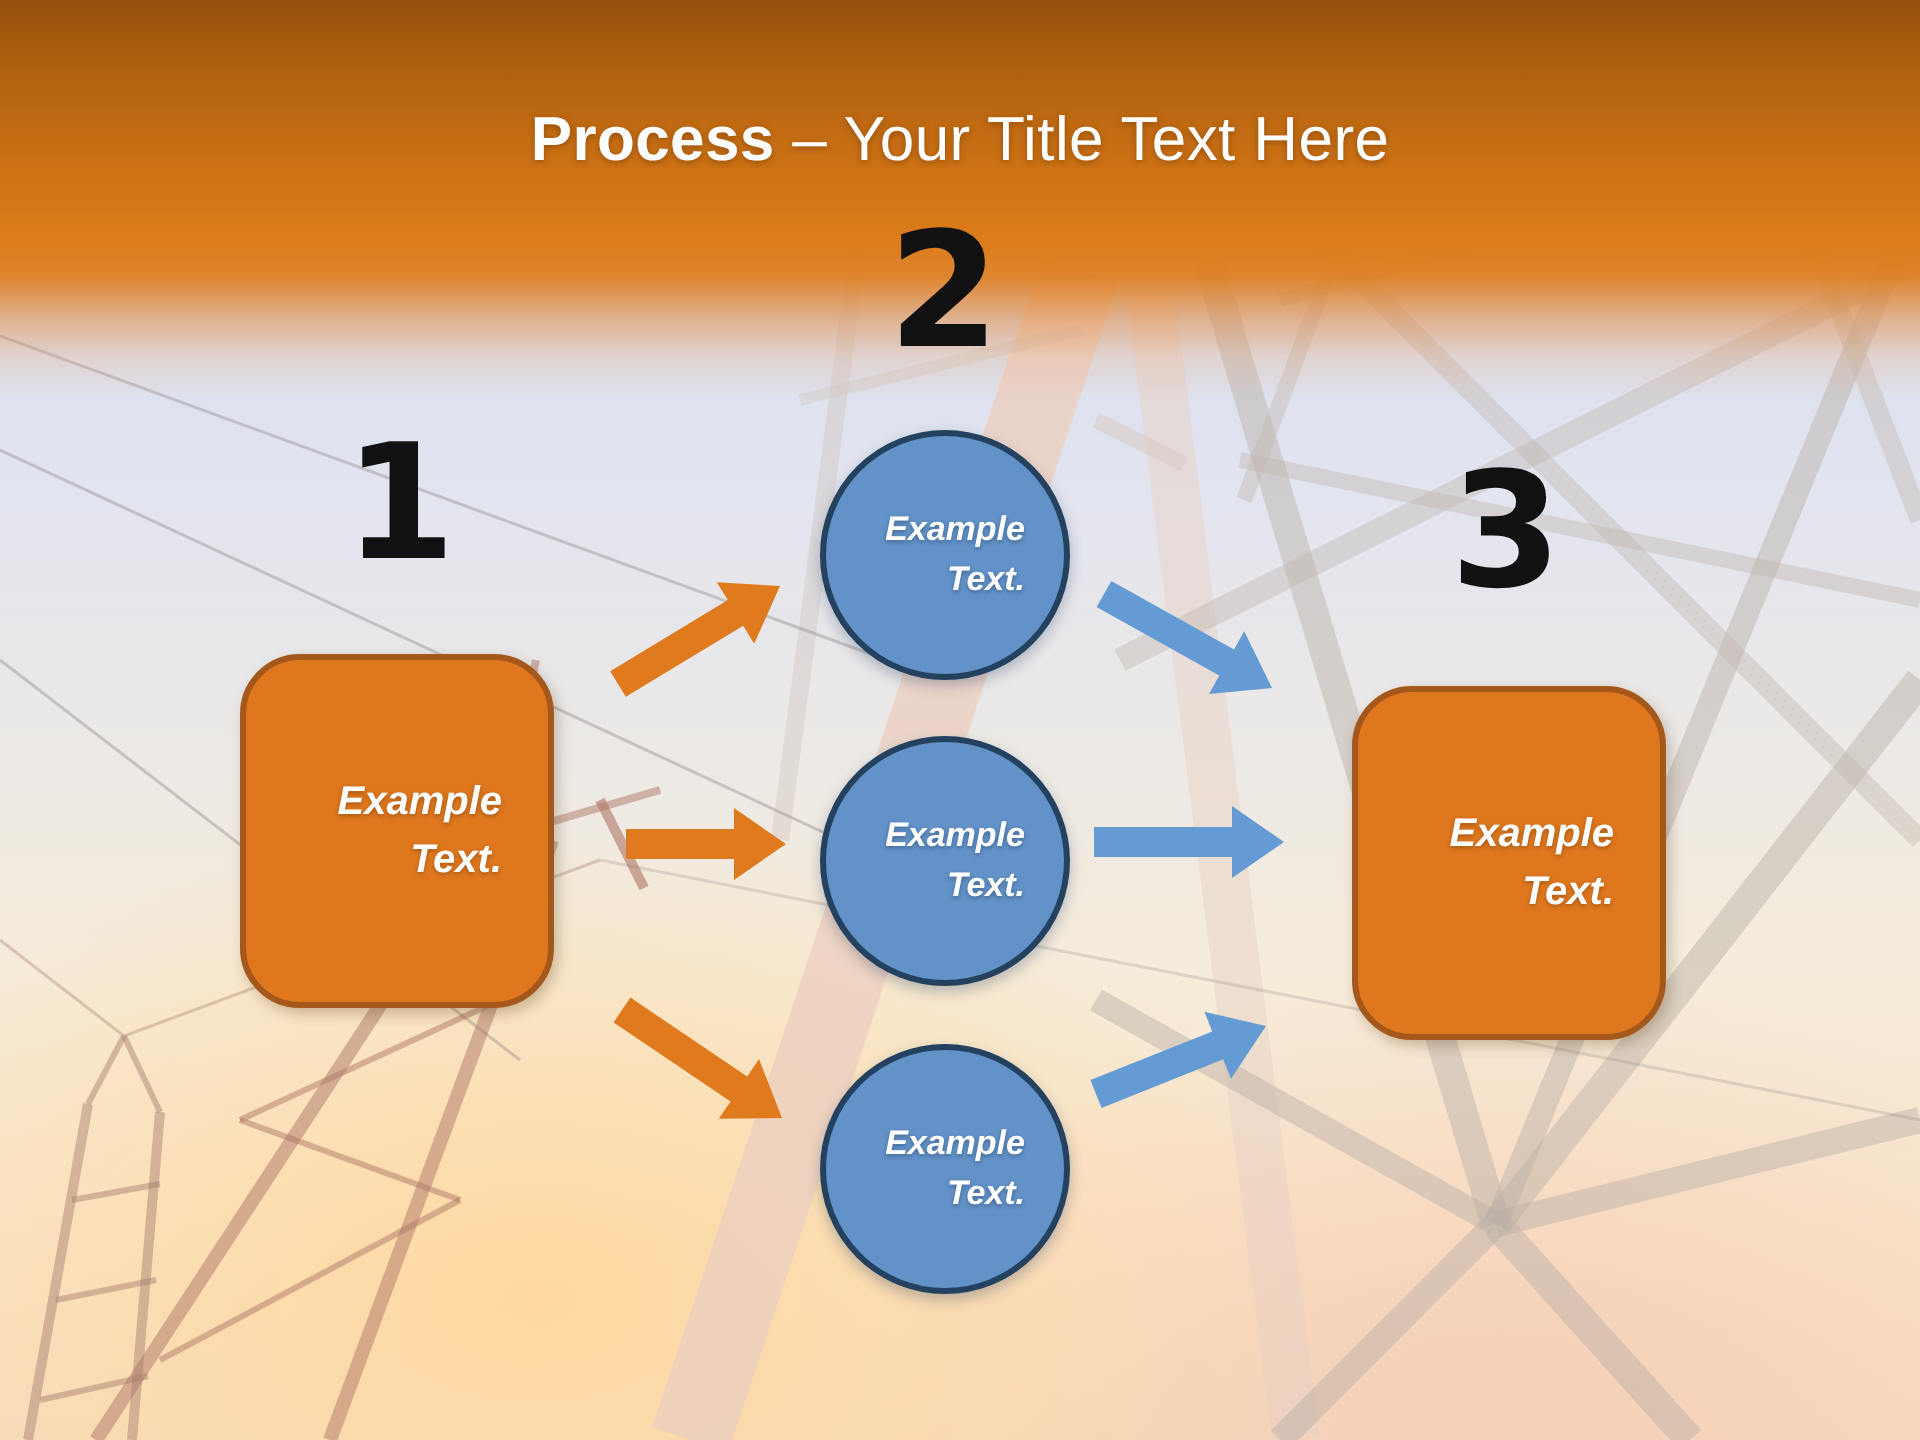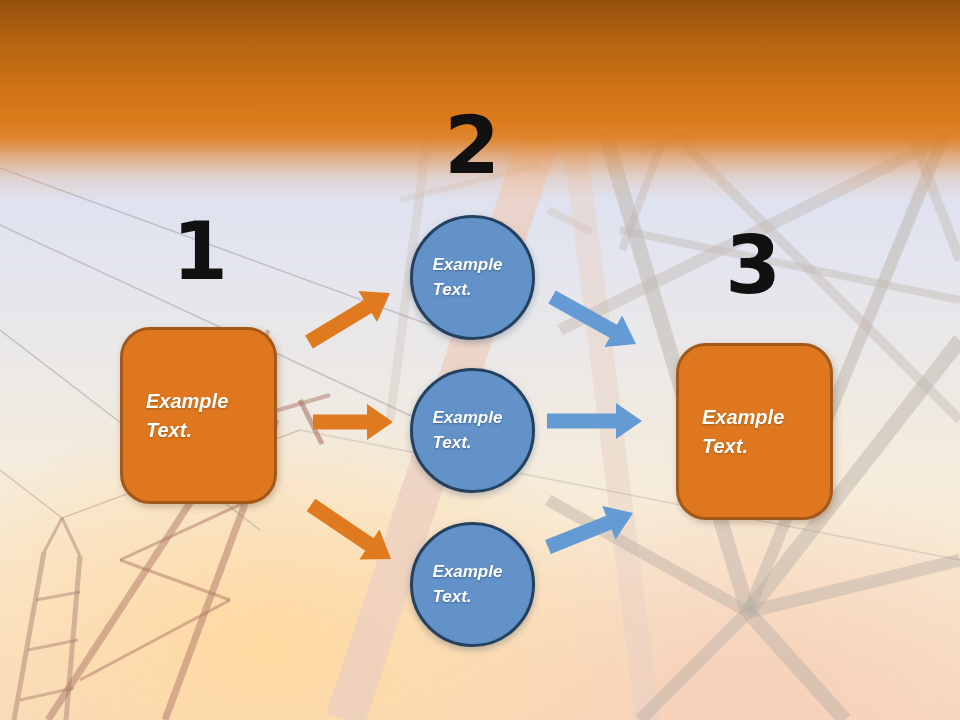--- a/index.html
+++ b/index.html
@@ -58,21 +58,21 @@
     border:3.5px solid var(--shape_blue_border,#24415f);
     border-radius:50%;box-sizing:border-box;
     display:flex;align-items:center;justify-content:center;
     box-shadow:0 3px 7px rgba(35,60,95,0.3);
   }
   #circle-1{left:410px;top:215px;}
   #circle-2{left:410px;top:368px;}
   #circle-3{left:410px;top:522px;}
   .shape-label{
     color:#fff;font-weight:bold;font-style:italic;
-    text-align:left;line-height:1.45;
+    text-align:right;line-height:1.45;
     text-shadow:0 1px 2px rgba(60,40,10,0.35);
   }
   .orange-box .shape-label{font-size:20px;width:105px;}
   .blue-circle .shape-label{font-size:17px;width:80px;text-shadow:0 1px 2px rgba(20,40,70,0.4);}
   #connector-layer{position:absolute;inset:0;z-index:3;}
 </style>
 </head>
 <body>
 
 <div class="slide">
@@ -131,20 +131,23 @@
       <line x1="36" y1="600" x2="80" y2="592" stroke-width="3"></line>
       <line x1="44" y1="552" x2="62" y2="518" stroke-width="3"></line>
       <line x1="80" y1="556" x2="62" y2="518" stroke-width="3"></line>
       <line x1="62" y1="518" x2="0" y2="470" stroke-width="1.5" stroke-opacity="0.35"></line>
       <line x1="62" y1="518" x2="300" y2="430" stroke-width="1.5" stroke-opacity="0.35"></line>
     </g>
   </svg>
 
   <div class="header-band"></div>
 
+  <div class="slide-title">
+    <span class="bold">Process</span><span> – Your Title Text Here</span>
+  </div>
 
   <svg id="connector-layer" width="960" height="720" viewBox="0 0 960 720">
       <polygon points="312.9,348.4 371.6,312.9 377.1,321.9 390.0,293.0 358.4,291.1 363.9,300.0 305.1,335.6" fill="#E07A1E"></polygon>
       <polygon points="313.0,429.5 367.0,429.5 367.0,440.0 393.0,422.0 367.0,404.0 367.0,414.5 313.0,414.5" fill="#E07A1E"></polygon>
       <polygon points="306.8,511.2 365.3,550.7 359.4,559.4 391.0,559.0 379.5,529.5 373.6,538.2 315.2,498.8" fill="#E07A1E"></polygon>
       <polygon points="548.3,303.5 609.6,337.8 604.5,347.0 636.0,344.0 622.1,315.6 617.0,324.8 555.7,290.5" fill="#649BD4"></polygon>
       <polygon points="547.0,428.5 616.0,428.5 616.0,439.0 642.0,421.0 616.0,403.0 616.0,413.5 547.0,413.5" fill="#649BD4"></polygon>
       <polygon points="550.8,554.0 611.6,529.6 615.5,539.4 633.0,513.0 602.2,505.9 606.1,515.7 545.2,540.0" fill="#649BD4"></polygon>
     </svg>
 

